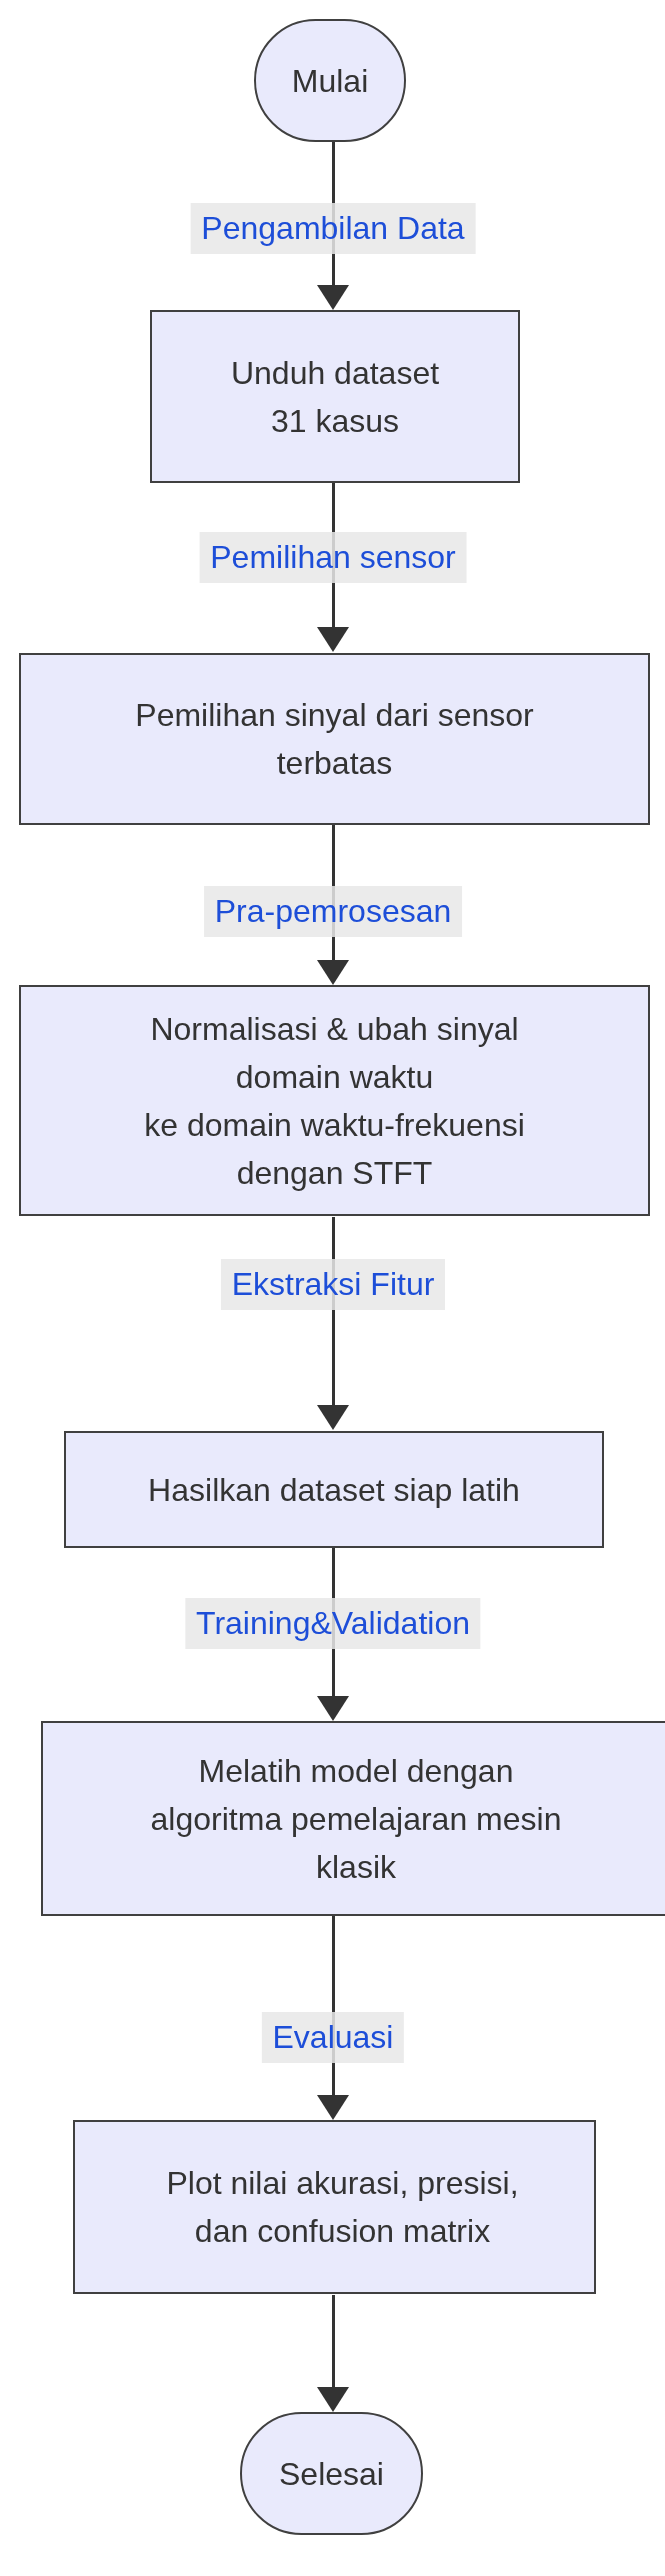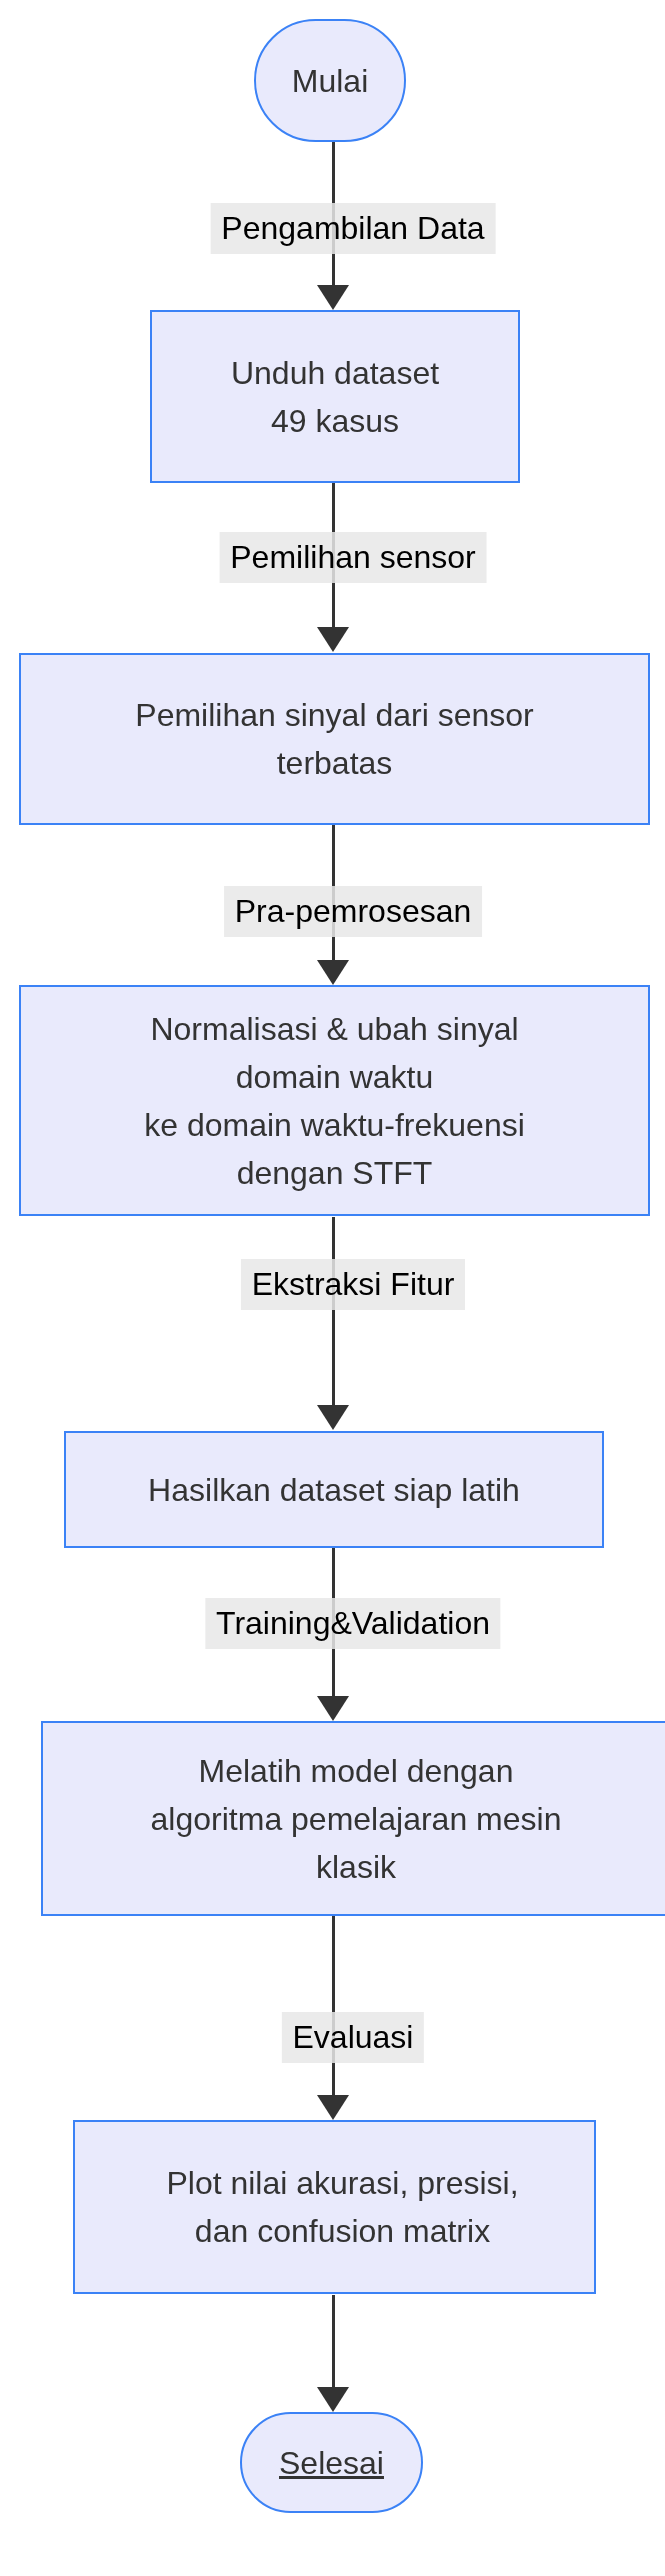--- a/index.html
+++ b/index.html
@@ -12,21 +12,21 @@
     width: 666px;
     height: 2576px;
     background: #ffffff;
     font-family: "Liberation Sans", "DejaVu Sans", sans-serif;
     overflow: hidden;
   }
   .node {
     position: absolute;
     box-sizing: border-box;
     background: #e9eafc;
-    border: 2px solid #3b82f6;
+    border: 2px solid #404040;
     color: #333333;
     display: flex;
     align-items: center;
     justify-content: center;
     text-align: center;
     font-size: 32px;
     line-height: 48px;
     white-space: pre-line;
   }
   .node.stadium {
@@ -45,27 +45,26 @@
     height: 0;
     border-left: 16px solid transparent;
     border-right: 16px solid transparent;
     border-top: 25.5px solid #333333;
   }
   .edge-label {
     position: absolute;
     left: 333px;
     transform: translateX(-50%);
     background: rgba(232, 232, 232, 0.85);
-    color: #000000;
+    color: #1d4ed8;
     font-size: 32px;
     line-height: 48px;
     padding: 1.3px 10.7px;
     white-space: nowrap;
     text-align: center;
-    margin-left: 20px;
   }
 </style>
 </head>
 <body>
 
 <div class="canvas">
 
   <div class="arrow-line" style="top:142px;  height:145px;"></div>
   <div class="arrow-head" style="top:285px;"></div>
 
@@ -89,29 +88,29 @@
 
   <div class="edge-label" style="top:203px;">Pengambilan Data</div>
   <div class="edge-label" style="top:532px;">Pemilihan sensor</div>
   <div class="edge-label" style="top:886px;">Pra-pemrosesan</div>
   <div class="edge-label" style="top:1259px;">Ekstraksi Fitur</div>
   <div class="edge-label" style="top:1598px;">Training&amp;Validation</div>
   <div class="edge-label" style="top:2012px;">Evaluasi</div>
 
   <div class="node stadium" style="left:254px; top:19px;   width:152px; height:123px;">Mulai</div>
   <div class="node" style="left:150px; top:310px;  width:370px; height:173px;">Unduh dataset
-49 kasus</div>
+31 kasus</div>
   <div class="node" style="left:19px;  top:653px;  width:631px; height:172px;">Pemilihan sinyal dari sensor
 terbatas</div>
   <div class="node" style="left:19px;  top:985px; width:631px; height:231px;">Normalisasi &amp; ubah sinyal
 domain waktu
 ke domain waktu-frekuensi
 dengan STFT</div>
   <div class="node" style="left:64px;  top:1431px; width:540px; height:117px;">Hasilkan dataset siap latih</div>
   <div class="node" style="left:19.5px;  top:1721px; width:631px; height:195px;margin-left:21px;">Melatih model dengan
 algoritma pemelajaran mesin
 klasik</div>
   <div class="node" style="left:73px; top:2120px; width:523px; height:174px;padding-left:16px;">Plot nilai akurasi, presisi,
 dan confusion matrix</div>
-  <div class="node stadium" style="left:240px; top:2412px; width:183px; height:101px;text-decoration:underline;">Selesai</div>
+  <div class="node stadium" style="left:240px; top:2412px; width:183px; height:123px;">Selesai</div>
 
 </div>
 
 
 </body></html>

